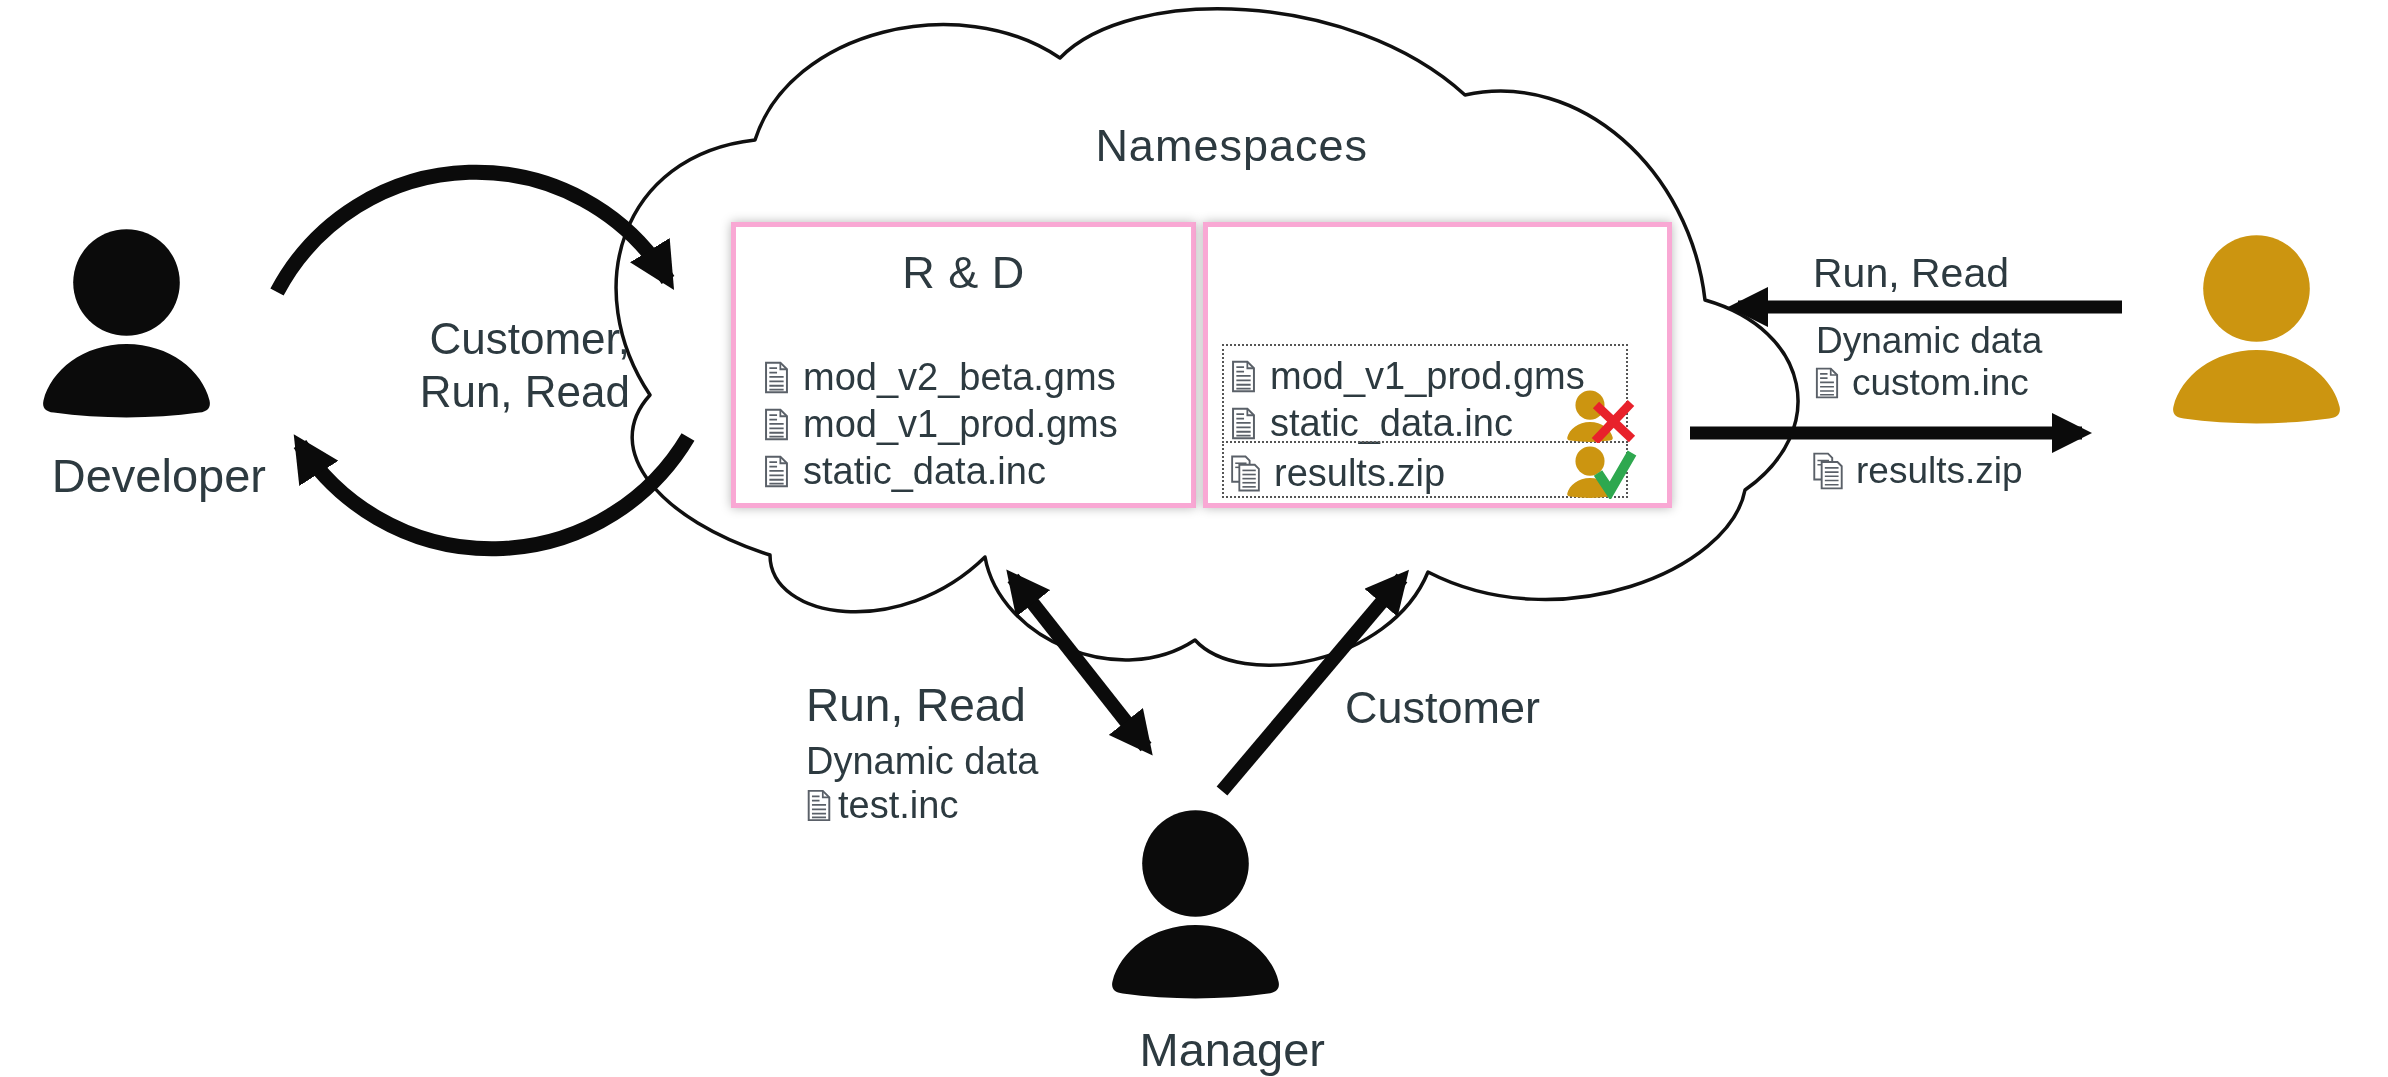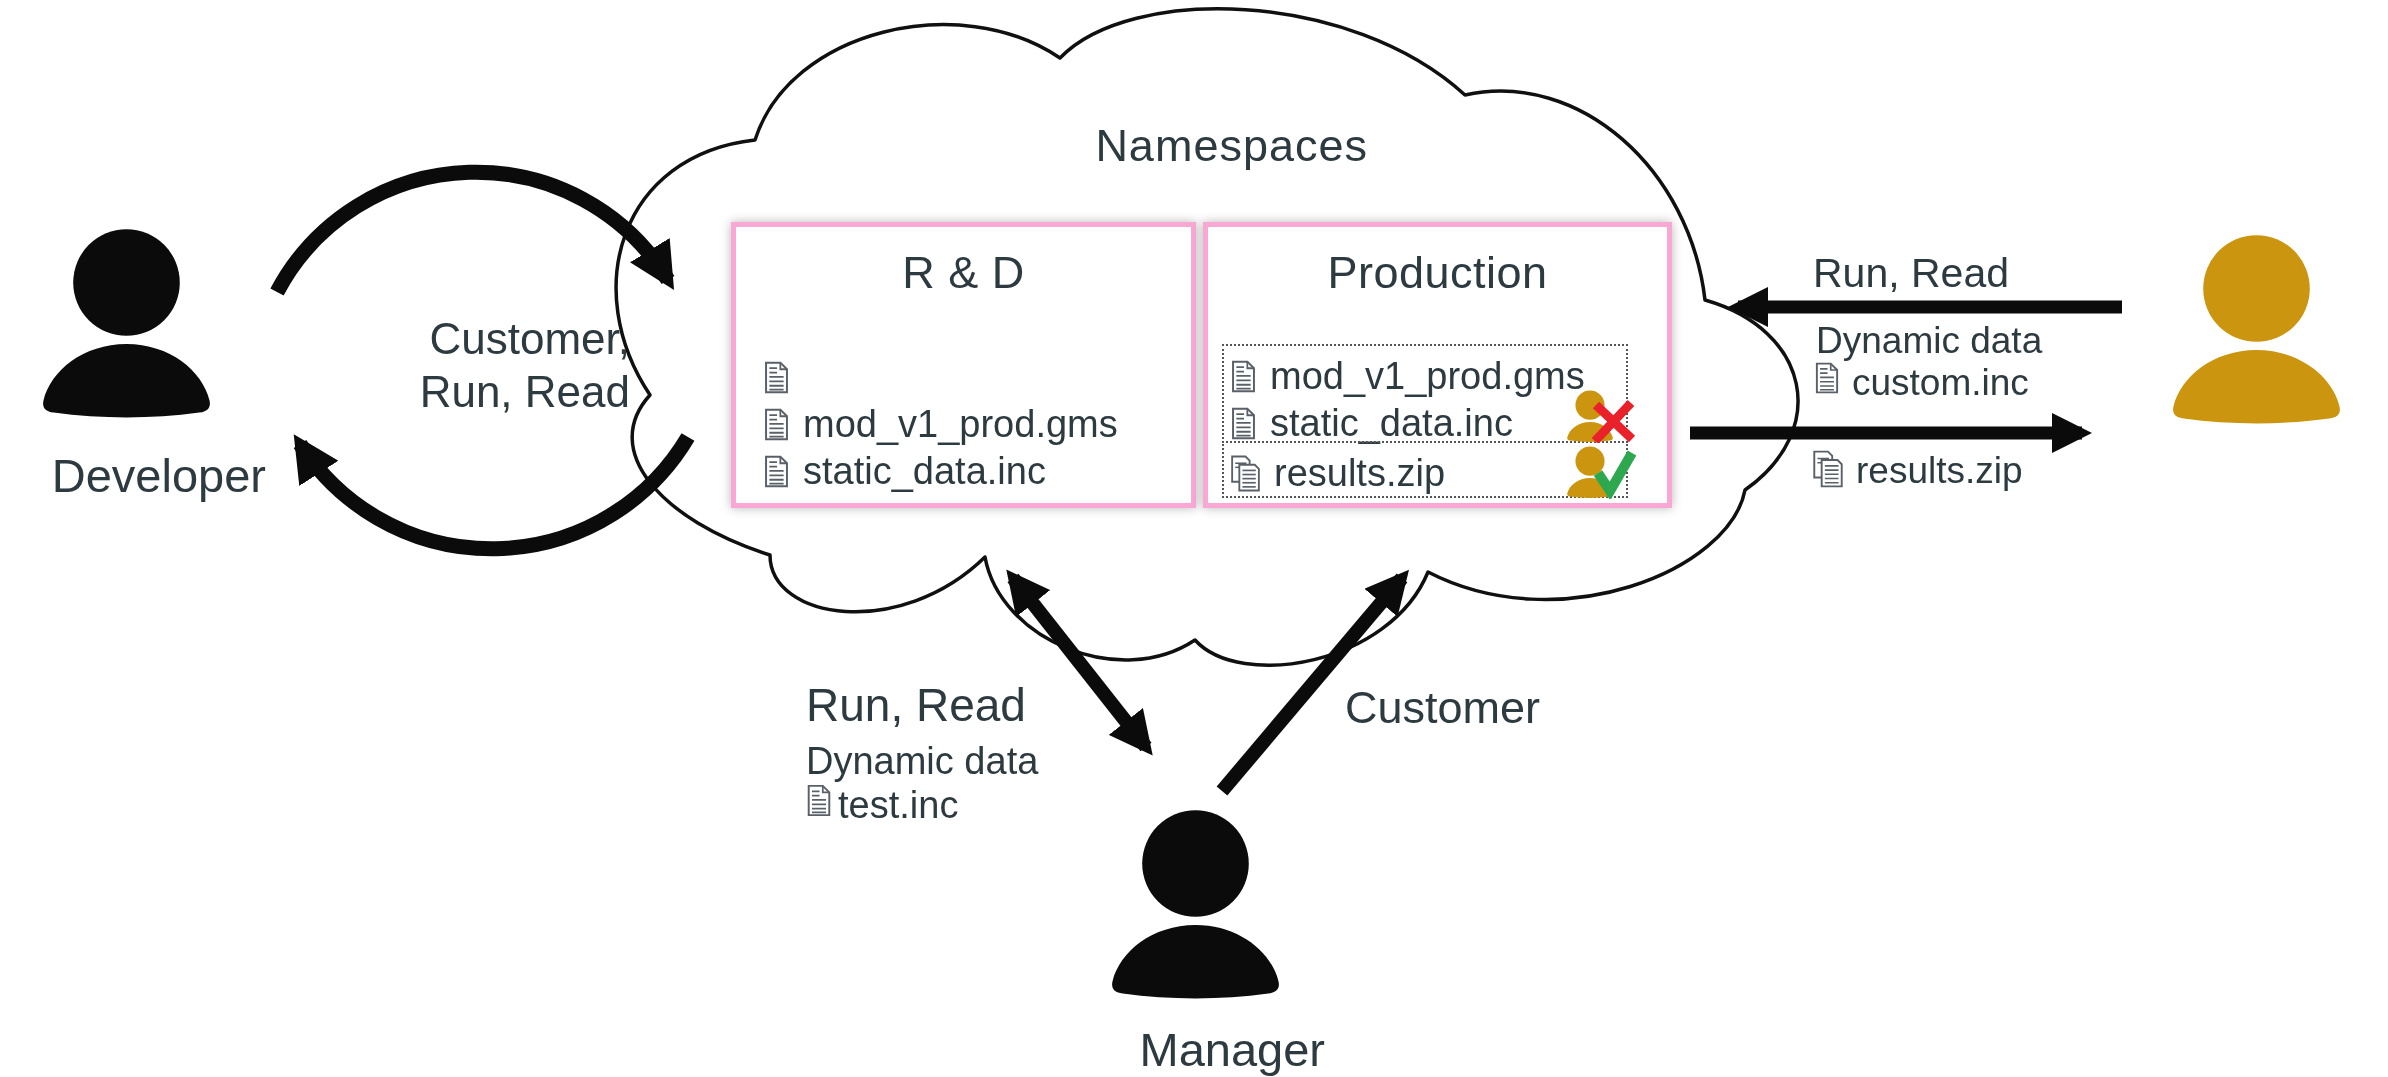--- a/index.html
+++ b/index.html
@@ -37,21 +37,21 @@
   #badge-granted{right:-16px;bottom:-3px;}
   
   .developer-label{left:0px;top:448px;width:266px;font-size:47px;}
   .manager-label{left:1075px;top:1022px;width:250px;font-size:47px;}
   .customer-label{left:2128px;top:452px;font-size:47px;}
   
   .cycle-label{left:348px;top:312px;width:282px;font-size:44px;line-height:53px;}
   
   .cust-runread{left:1813px;top:250px;font-size:41px;}
   .cust-dyndata{left:1816px;top:320px;font-size:37px;}
-  .inline-file{position:absolute;display:flex;gap:12px;font-size:37px;}
+  .inline-file{position:absolute;display:flex;align-items:center;gap:12px;font-size:37px;}
   .cust-file{left:1814px;top:362px;}
   .cust-results{left:1812px;top:450px;}
   
   .mgr-runread{left:806px;top:678px;font-size:46px;}
   .mgr-dyndata{left:806px;top:740px;font-size:38px;}
   .mgr-file{left:806px;top:784px;font-size:38px;gap:6px;}
   .register-label{left:1345px;top:682px;font-size:45px;}
 </style>
 </head>
 <body>
@@ -136,38 +136,38 @@
 
   <div class="txt center cloud-title">Namespaces</div>
 
   <div id="rnd-box" class="ns-box">
     <div class="ns-title">R &amp; D</div>
     <div class="file-list">
       <div class="file-row">
         <svg width="27" height="33" viewBox="0 0 24 30">
             <use href="#doc-sym"></use>
           </svg>
+        <span>mod_v2_beta.gms</span>
       </div>
       <div class="file-row">
         <svg width="27" height="33" viewBox="0 0 24 30">
             <use href="#doc-sym"></use>
           </svg>
         <span>mod_v1_prod.gms</span>
       </div>
       <div class="file-row">
         <svg width="27" height="33" viewBox="0 0 24 30">
             <use href="#doc-sym"></use>
           </svg>
         <span>static_data.inc</span>
       </div>
     </div>
   </div>
 
   <div id="prod-box" class="ns-box">
-    <div class="ns-title">Production</div>
 
     <div id="group-denied" class="group">
       <div class="file-list">
         <div class="file-row">
           <svg width="27" height="33" viewBox="0 0 24 30">
               <use href="#doc-sym"></use>
             </svg>
           <span>mod_v1_prod.gms</span>
         </div>
         <div class="file-row">

